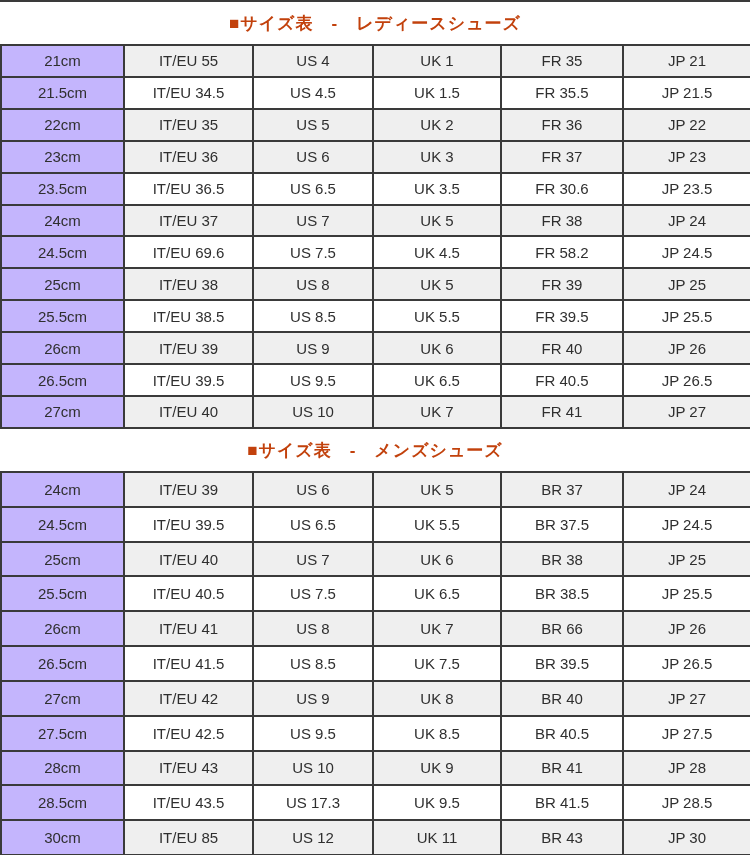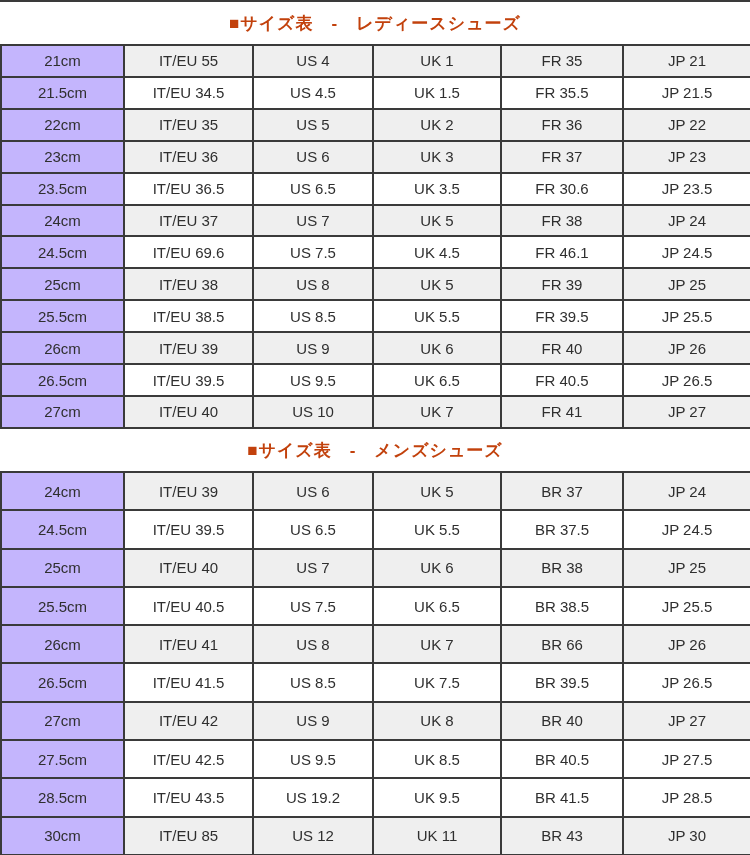--- a/index.html
+++ b/index.html
@@ -112,21 +112,21 @@
         <td class="data-col">US 7</td>
         <td class="data-col">UK 5</td>
         <td class="data-col">FR 38</td>
         <td class="data-col">JP 24</td>
       </tr>
       <tr class="even">
         <td class="label-col">24.5cm</td>
         <td class="data-col">IT/EU 69.6</td>
         <td class="data-col">US 7.5</td>
         <td class="data-col">UK 4.5</td>
-        <td class="data-col">FR 46.1</td>
+        <td class="data-col">FR 58.2</td>
         <td class="data-col">JP 24.5</td>
       </tr>
       <tr class="odd">
         <td class="label-col">25cm</td>
         <td class="data-col">IT/EU 38</td>
         <td class="data-col">US 8</td>
         <td class="data-col">UK 5</td>
         <td class="data-col">FR 39</td>
         <td class="data-col">JP 25</td>
       </tr>
@@ -234,24 +234,32 @@
         <td class="data-col">JP 27</td>
       </tr>
       <tr class="even">
         <td class="label-col">27.5cm</td>
         <td class="data-col">IT/EU 42.5</td>
         <td class="data-col">US 9.5</td>
         <td class="data-col">UK 8.5</td>
         <td class="data-col">BR 40.5</td>
         <td class="data-col">JP 27.5</td>
       </tr>
+      <tr class="odd">
+        <td class="label-col">28cm</td>
+        <td class="data-col">IT/EU 43</td>
+        <td class="data-col">US 10</td>
+        <td class="data-col">UK 9</td>
+        <td class="data-col">BR 41</td>
+        <td class="data-col">JP 28</td>
+      </tr>
       <tr class="even">
         <td class="label-col">28.5cm</td>
         <td class="data-col">IT/EU 43.5</td>
-        <td class="data-col">US 19.2</td>
+        <td class="data-col">US 17.3</td>
         <td class="data-col">UK 9.5</td>
         <td class="data-col">BR 41.5</td>
         <td class="data-col">JP 28.5</td>
       </tr>
       <tr class="odd">
         <td class="label-col">30cm</td>
         <td class="data-col">IT/EU 85</td>
         <td class="data-col">US 12</td>
         <td class="data-col">UK 11</td>
         <td class="data-col">BR 43</td>

